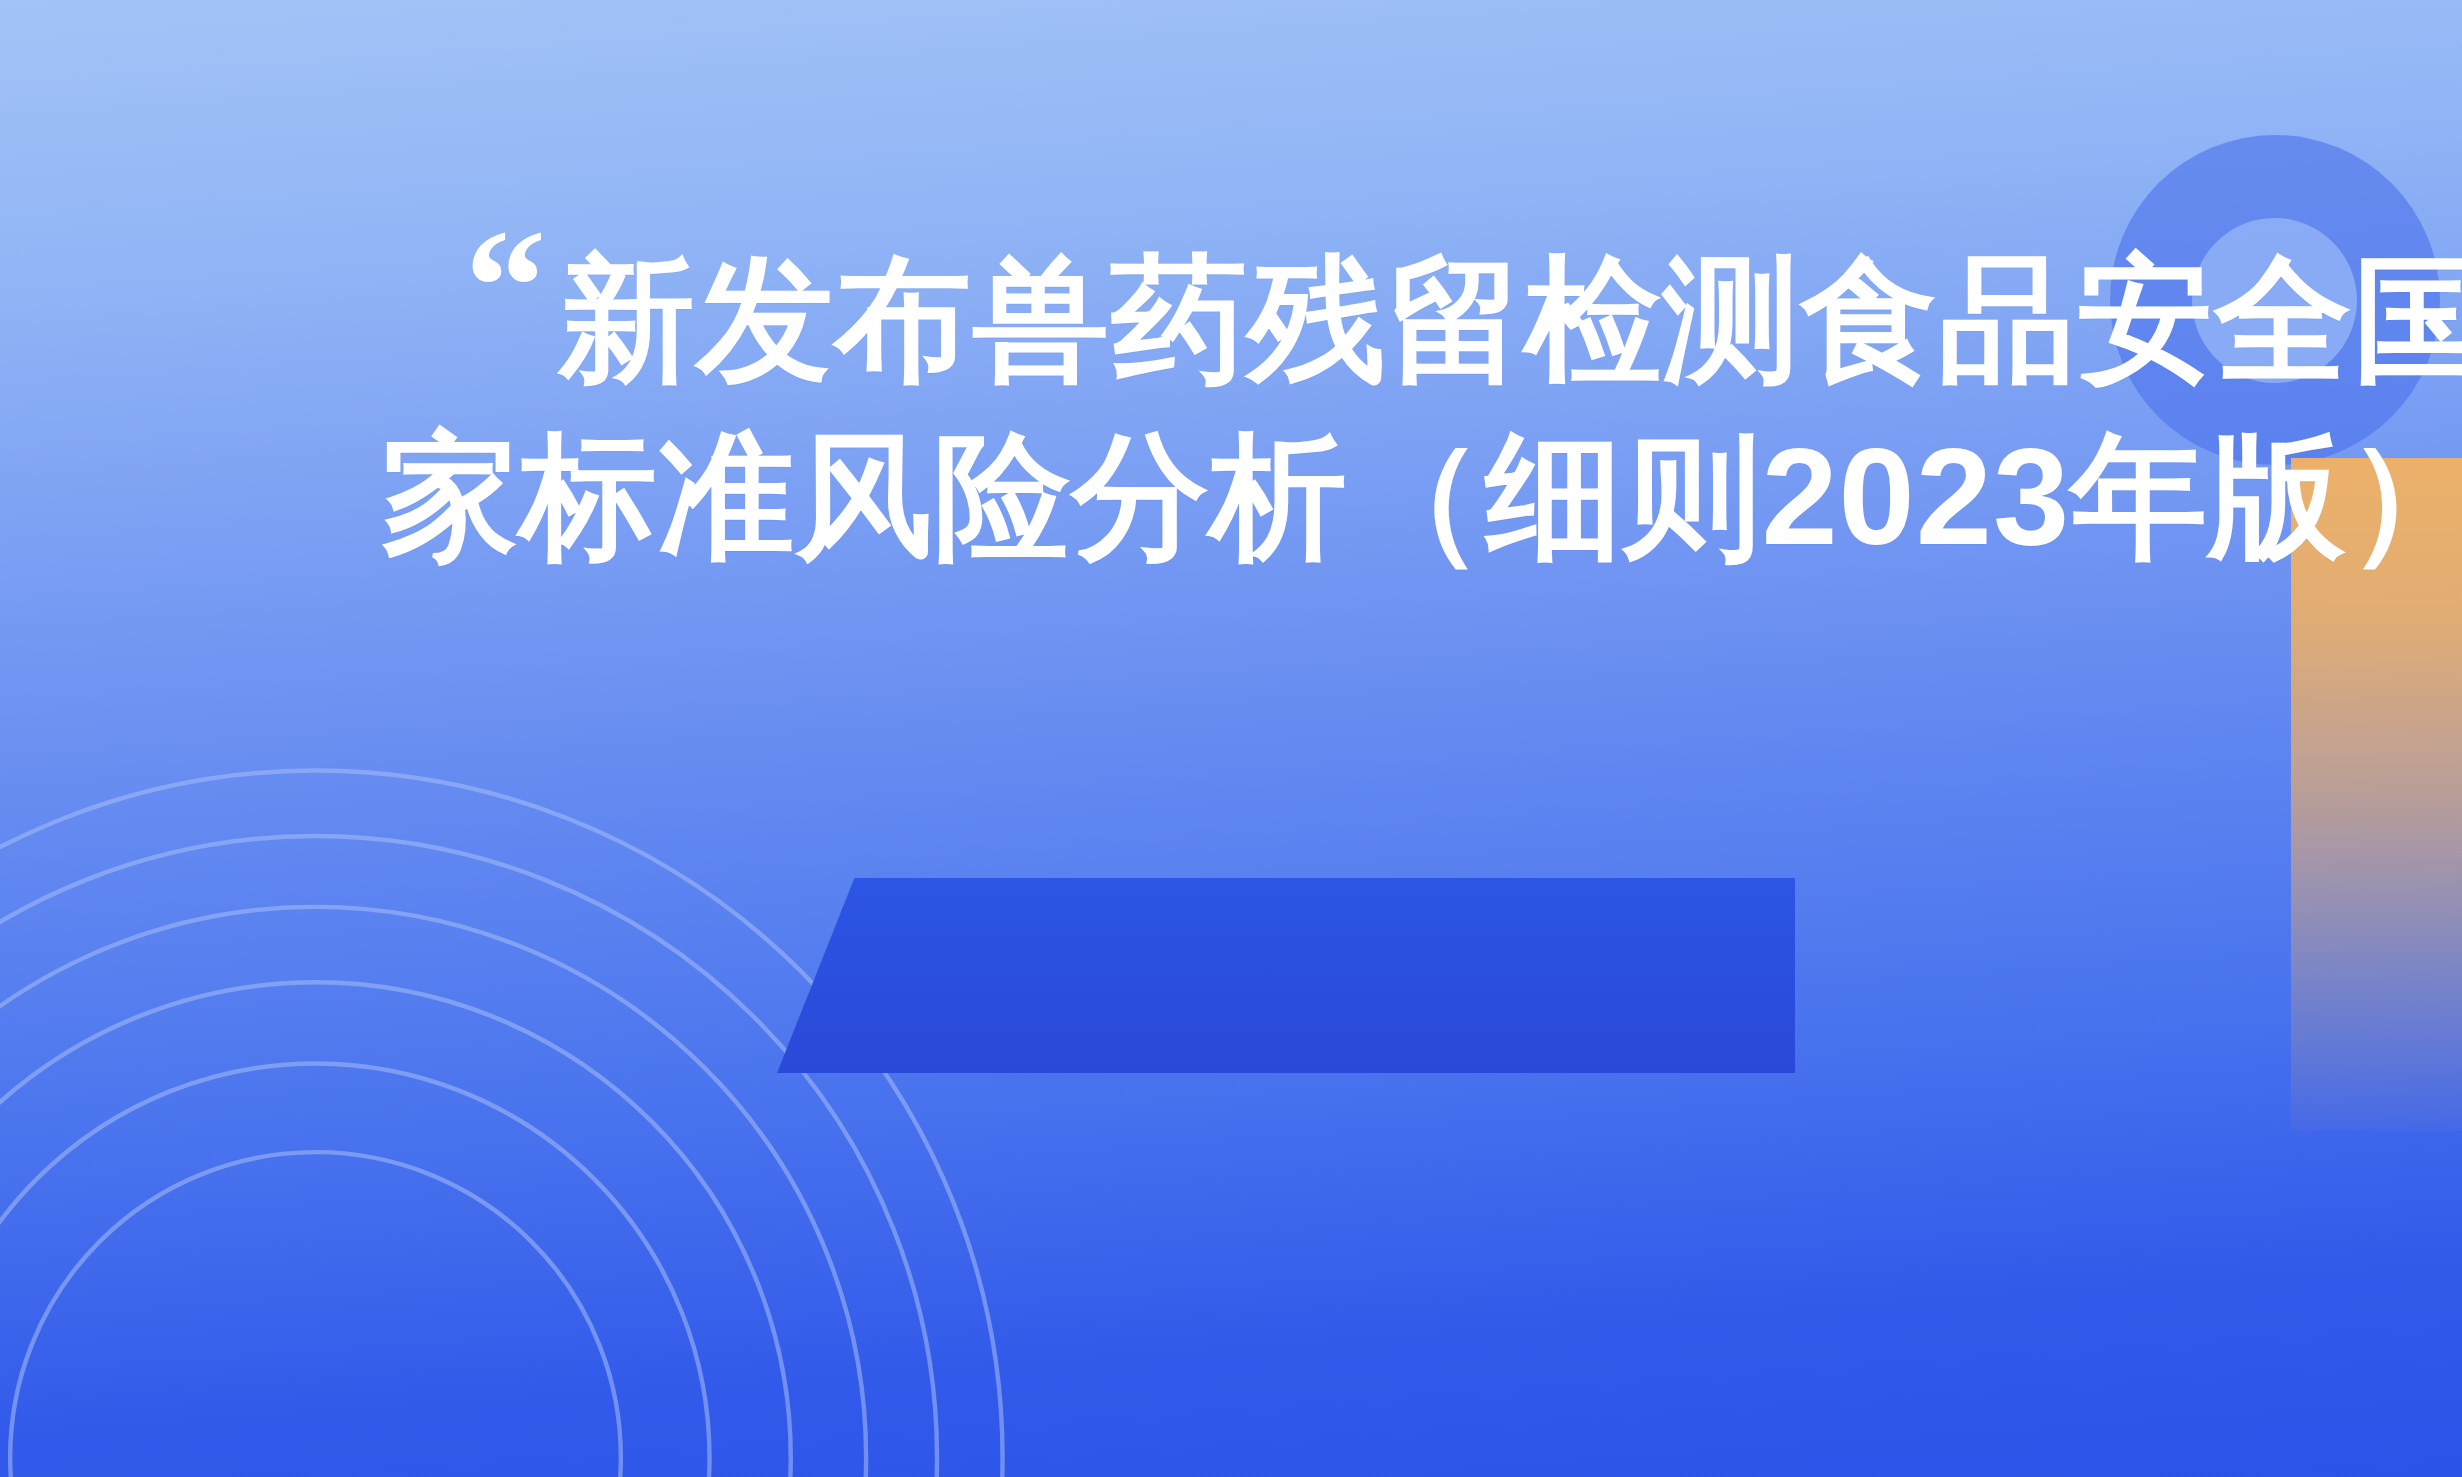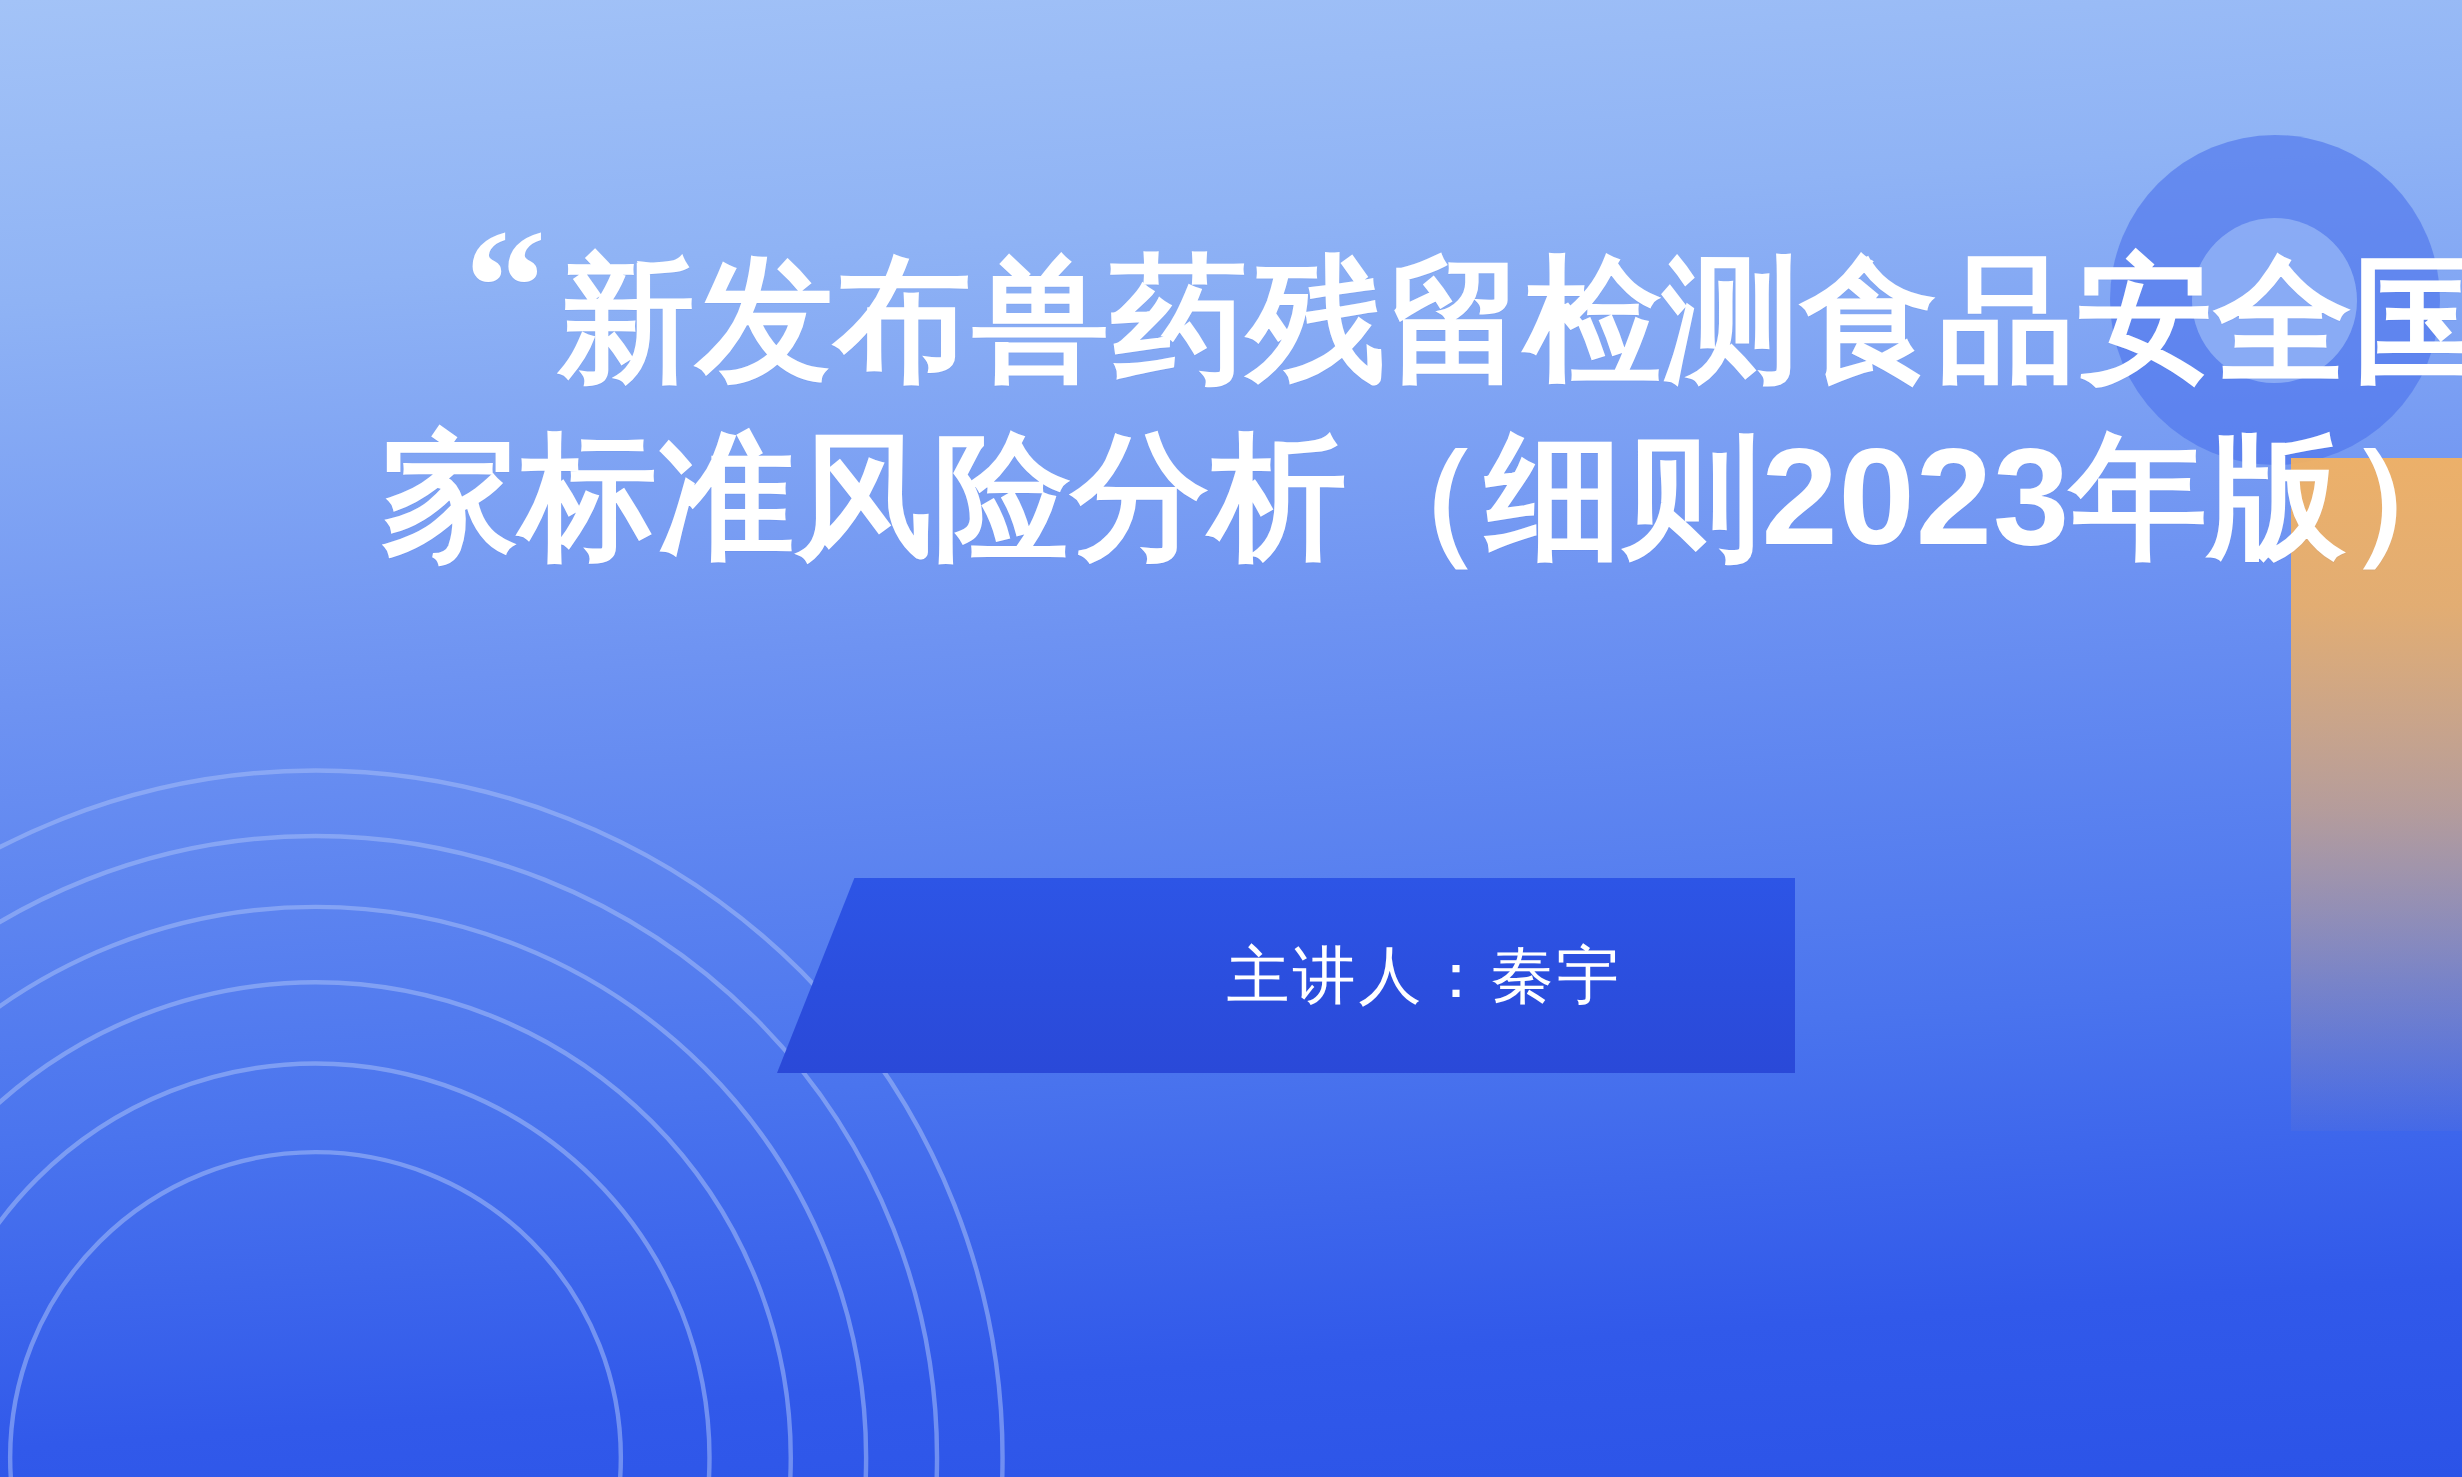--- a/index.html
+++ b/index.html
@@ -100,16 +100,15 @@
   </div>
 
   <div class="decor" id="orange-panel"></div>
 
   <div id="title-block">
     <div class="title-line"><span class="qm" id="quote-open">“</span><span>新发布兽药残留检测食品安全国</span></div>
     <div class="title-line"><span>家标准风险分析（细则2023年版）</span><span class="qm" id="quote-close">”</span></div>
   </div>
 
   <div id="speaker-banner"></div>
-  <div id="speaker-text">主讲人：秦宇</div>
 
 </div>
 
 
 </body></html>

